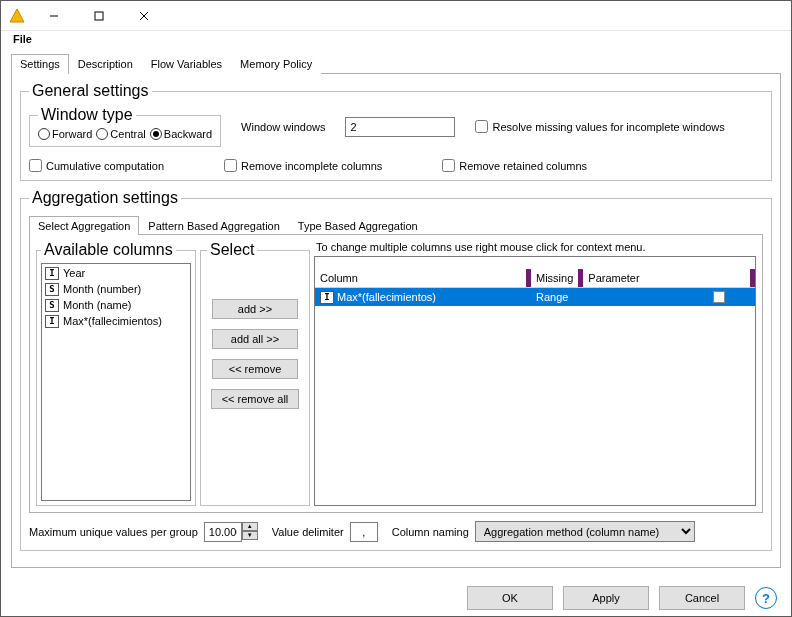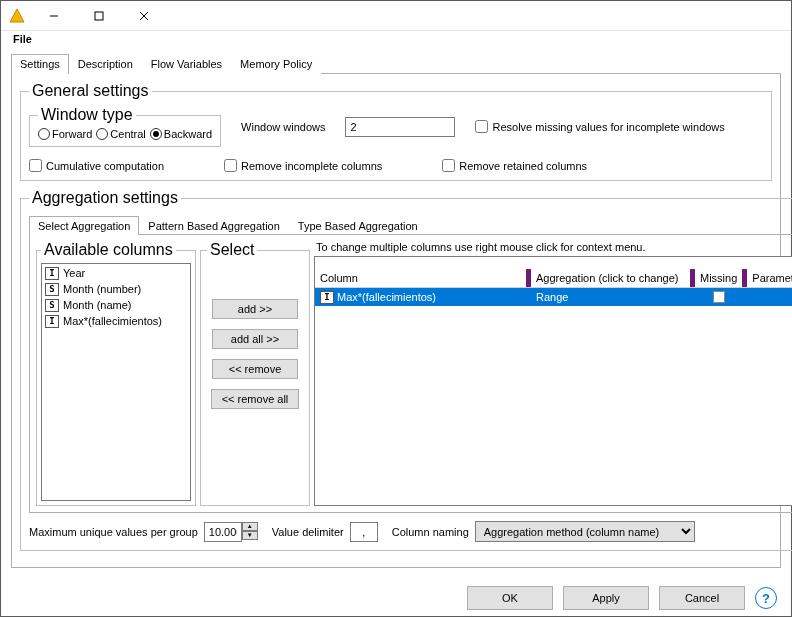--- a/index.html
+++ b/index.html
@@ -191,21 +191,20 @@
             <button class="btn">add all &gt;&gt;</button>
             <button class="btn">&lt;&lt; remove</button>
             <button class="btn">&lt;&lt; remove all</button>
           </fieldset>
 
           <div class="right-pane">
             <div class="hint">To change multiple columns use right mouse click for context menu.</div>
             <div class="table">
               <div class="thead">
                 <div class="th col1">Column</div>
-                <div class="th col2">Aggregation (click to change)</div>
                 <div class="th col3">Missing</div>
                 <div class="th col4">Parameter</div>
               </div>
               <div id="tbody">
                   <div class="trow sel">
                     <div class="td col1">
                       <span class="type-icon" style="background:#fff;color:#000">I</span>
                       <span>Max*(fallecimientos)</span>
                     </div>
                     <div class="td col2">Range</div>

